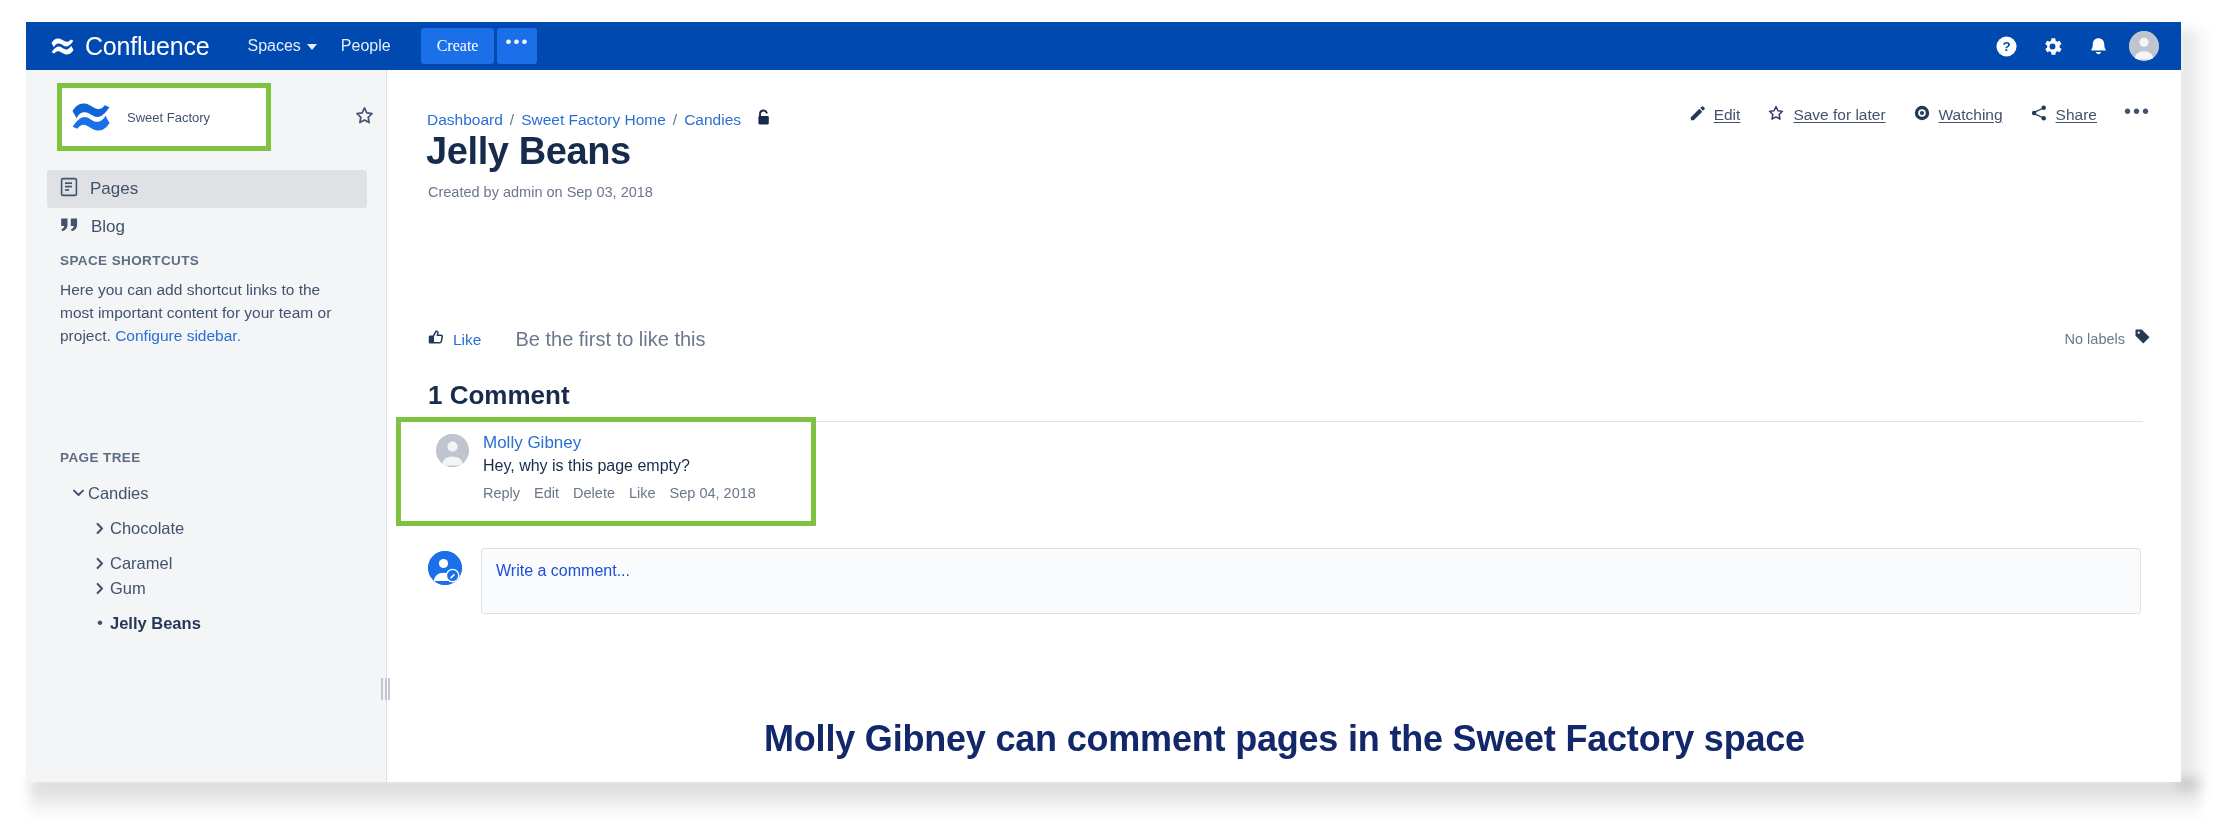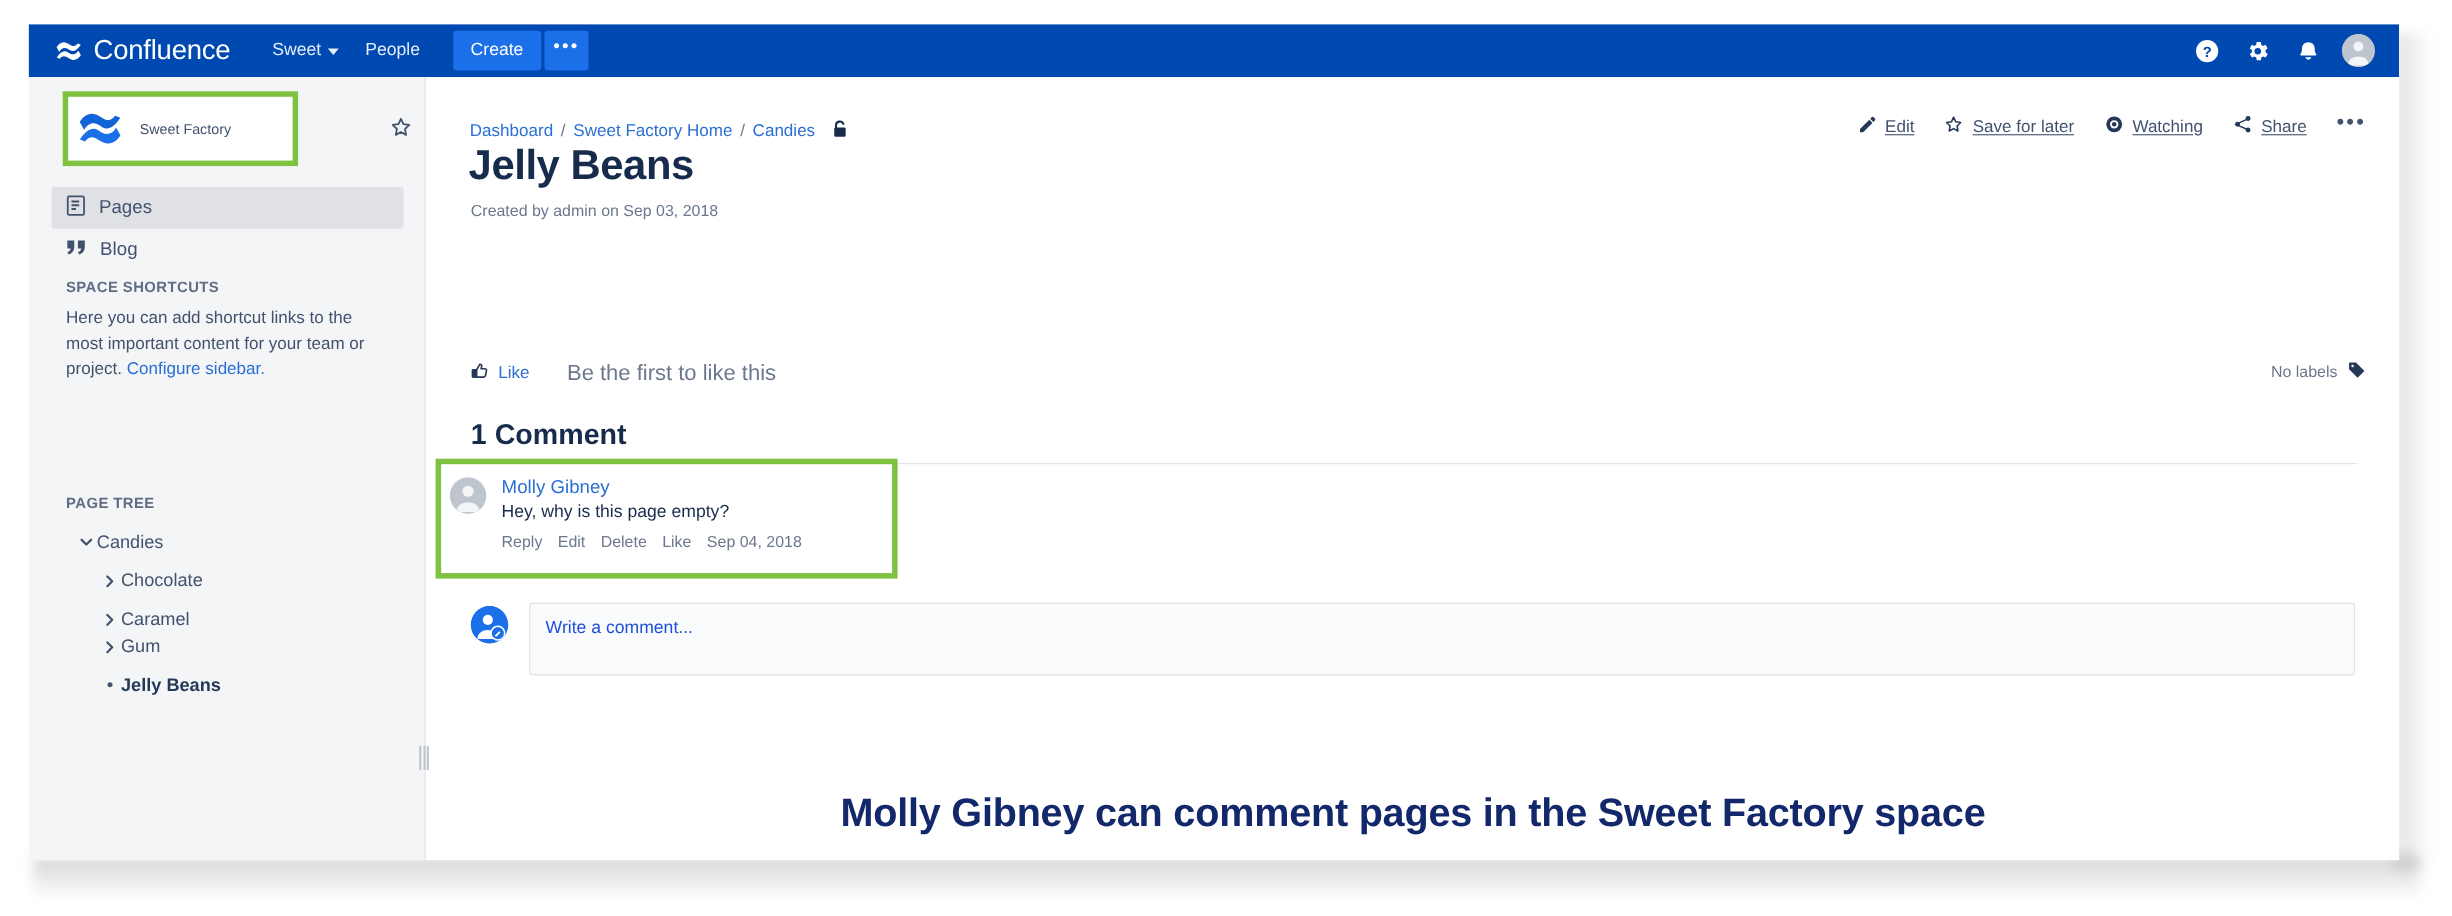--- a/index.html
+++ b/index.html
@@ -86,21 +86,21 @@
   #btn-create {
     background: #1B6FE8;
     color: #ffffff;
     font-size: 16px;
     height: 36px;
     padding: 0 16px;
     border: none;
     border-radius: 3px;
     margin-left: 18px;
     cursor: pointer;
-    font-family: Liberation Sans, sans-serif;
+    font-family: Liberation Serif, serif;
   }
   #btn-more-nav {
     background: #1B6FE8;
     color: #ffffff;
     height: 36px;
     width: 40px;
     border: none;
     border-radius: 3px;
     margin-left: 3px;
     cursor: pointer;
@@ -377,21 +377,21 @@
 
   #comment-highlight {
     position: absolute;
     left: 8px; top: 347px;
     width: 420px; height: 109px;
     border: 5px solid #7FC242;
     background: #ffffff;
   }
   #comment-body {
     position: absolute;
-    left: 8px; top: 10px;
+    left: 35px; top: 10px;
     display: flex;
     gap: 14px;
   }
   #comment-avatar {
     width: 33px; height: 33px;
     border-radius: 50%;
     background: #BFC5CF;
     position: relative;
     overflow: hidden;
     flex: 0 0 auto;
@@ -468,21 +468,21 @@
         <span>
           <svg class="logo-mark" viewBox="0 0 32 32">
             <path d="M2 23.5c4.5-7 9-9 13-6.2 2.6 1.8 4.7 3 7.5 2.1 2-0.6 3.4-2.2 4.5-4.3l3.1 5.5c-2.2 3.6-5.4 6.3-9.6 5.6-3-0.5-5.2-2.4-7.6-3.6-2.6-1.3-5.3-0.6-7.3 2.3z" fill="#ffffff"></path>
             <path d="M30 8.5c-4.5 7-9 9-13 6.2-2.6-1.8-4.7-3-7.5-2.1-2 0.6-3.4 2.2-4.5 4.3L1.9 11.4c2.2-3.6 5.4-6.3 9.6-5.6 3 0.5 5.2 2.4 7.6 3.6 2.6 1.3 5.3 0.6 7.3-2.3z" fill="#ffffff"></path>
           </svg>
         </span>
         <span class="logo-text">Confluence</span>
       </div>
 
       <div class="nav-item" id="nav-spaces">
-        <span>Sweet</span>
+        <span>Spaces</span>
         <i class="caret"></i>
       </div>
 
       <div class="nav-item" id="nav-people">
         <span>People</span>
       </div>
 
       <button id="btn-create">Create</button>
       <button id="btn-more-nav">•••</button>
 

